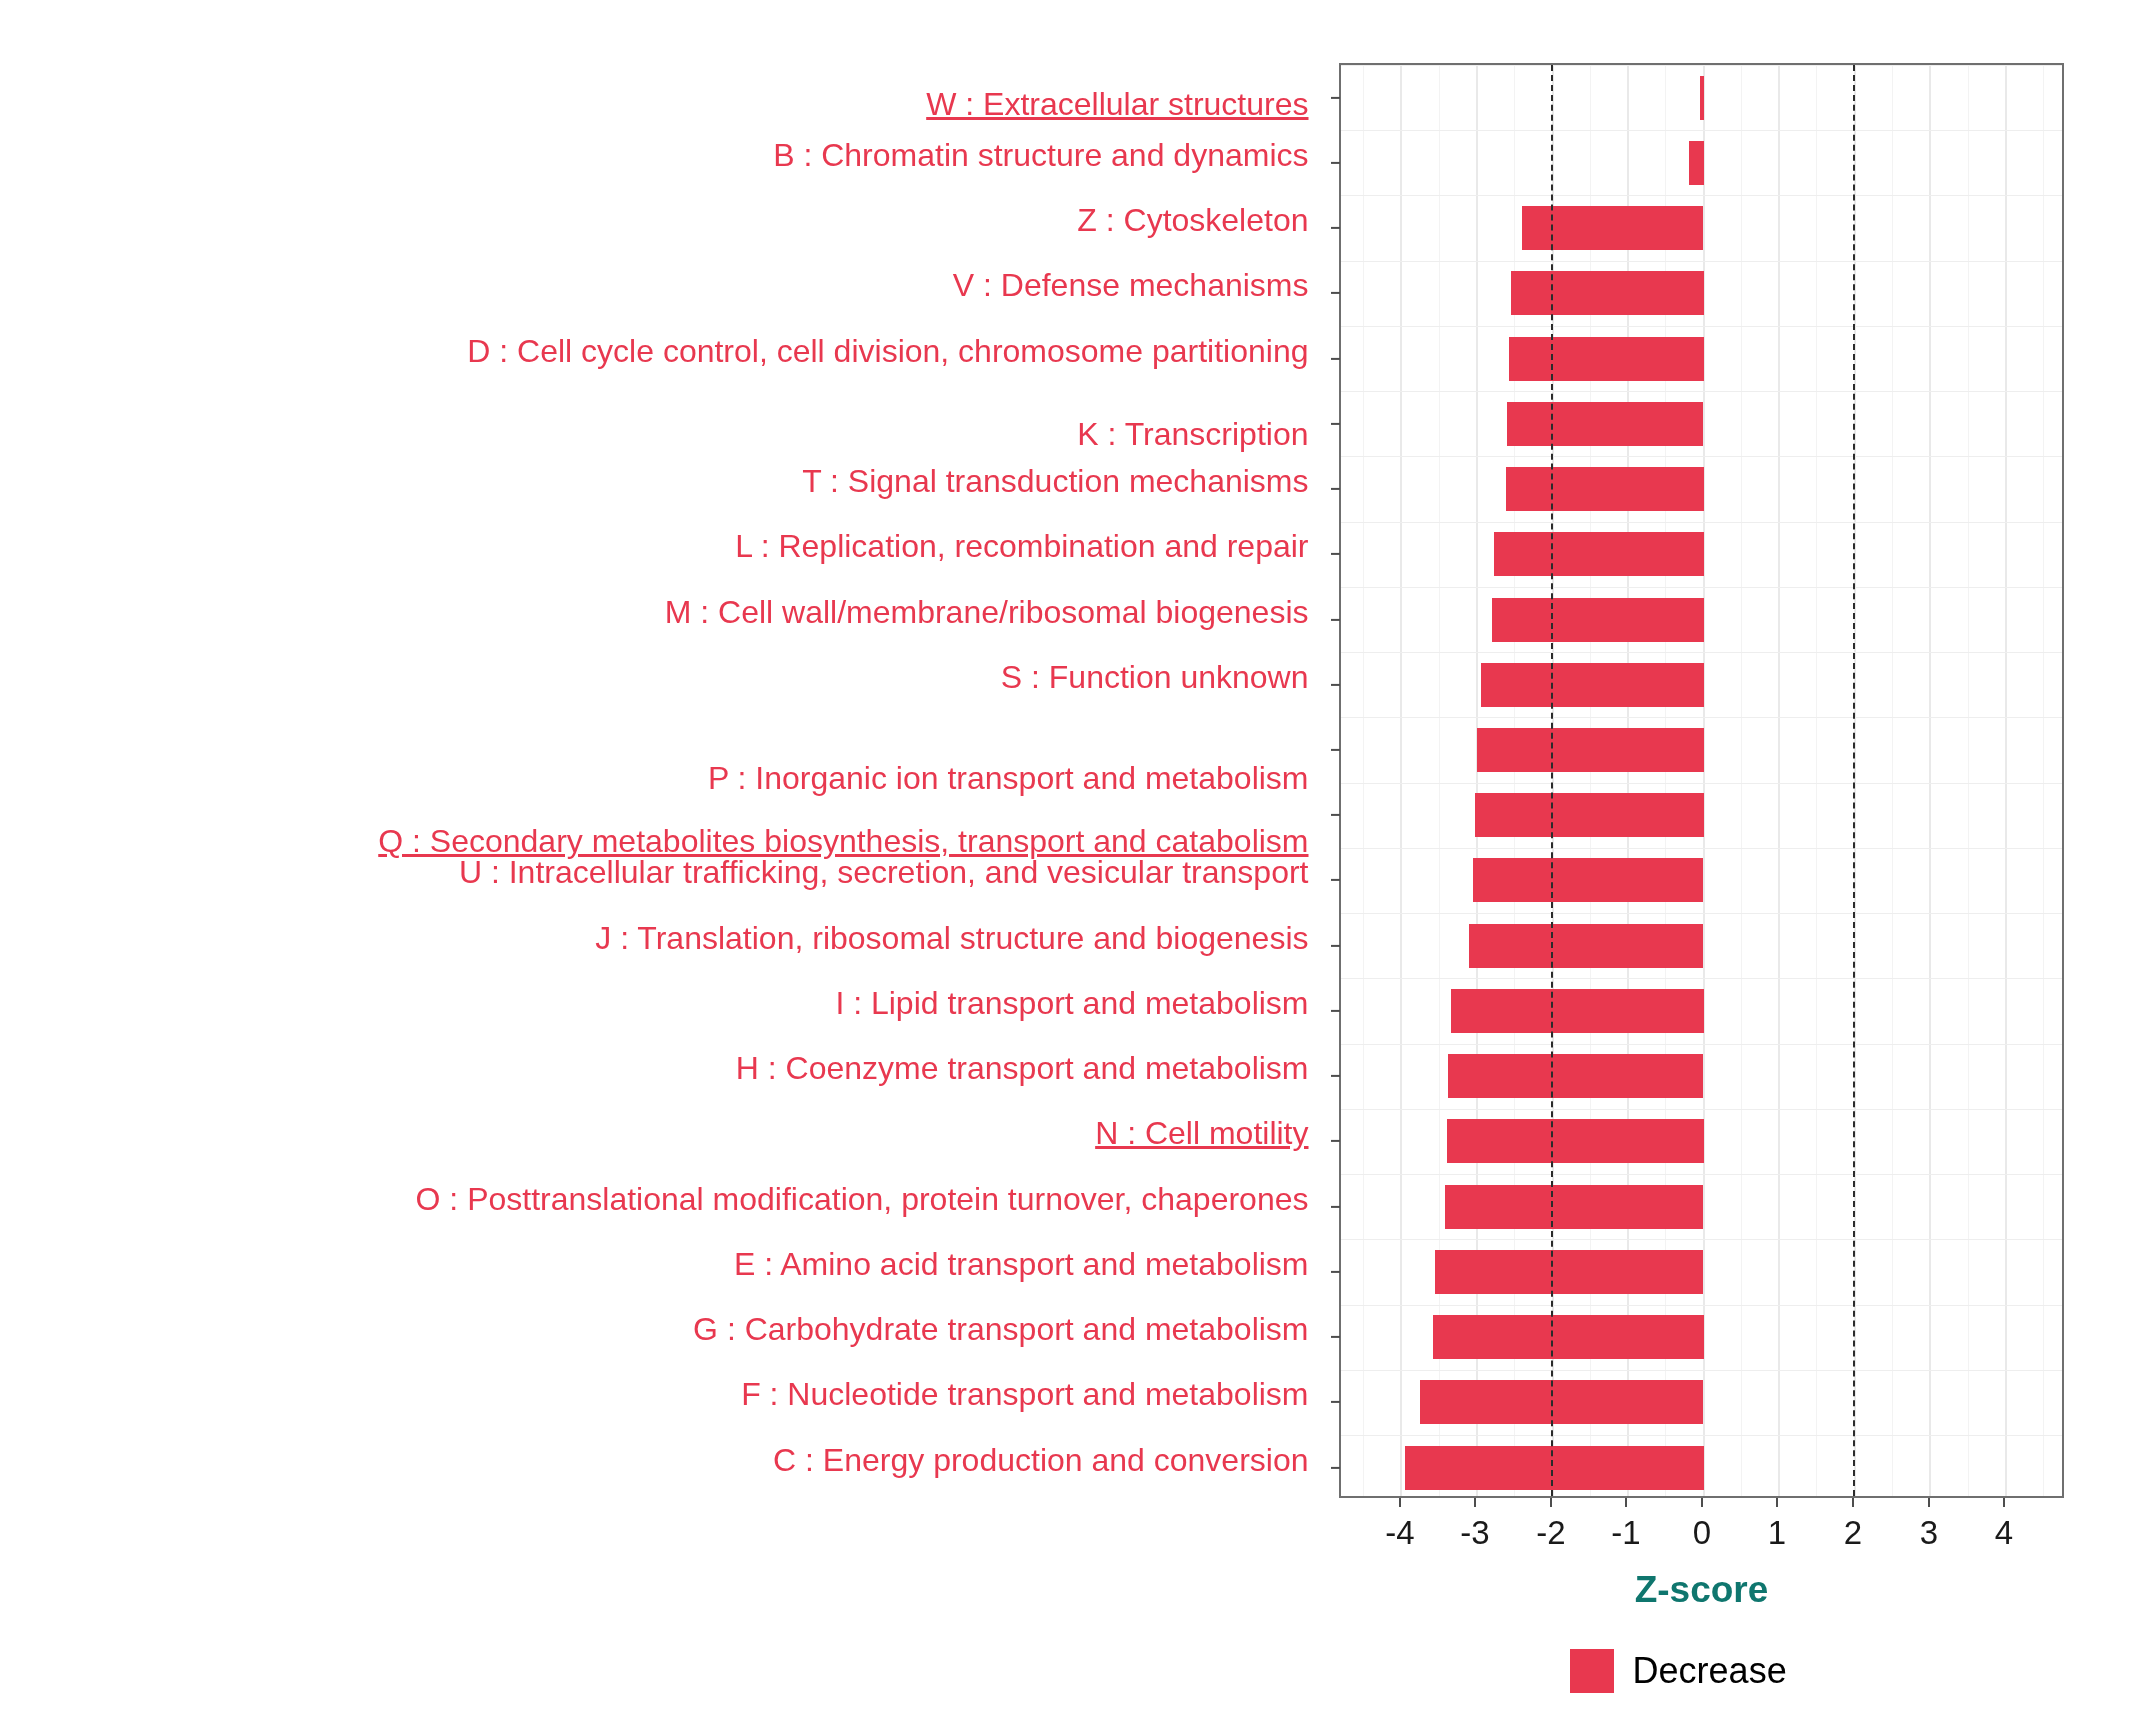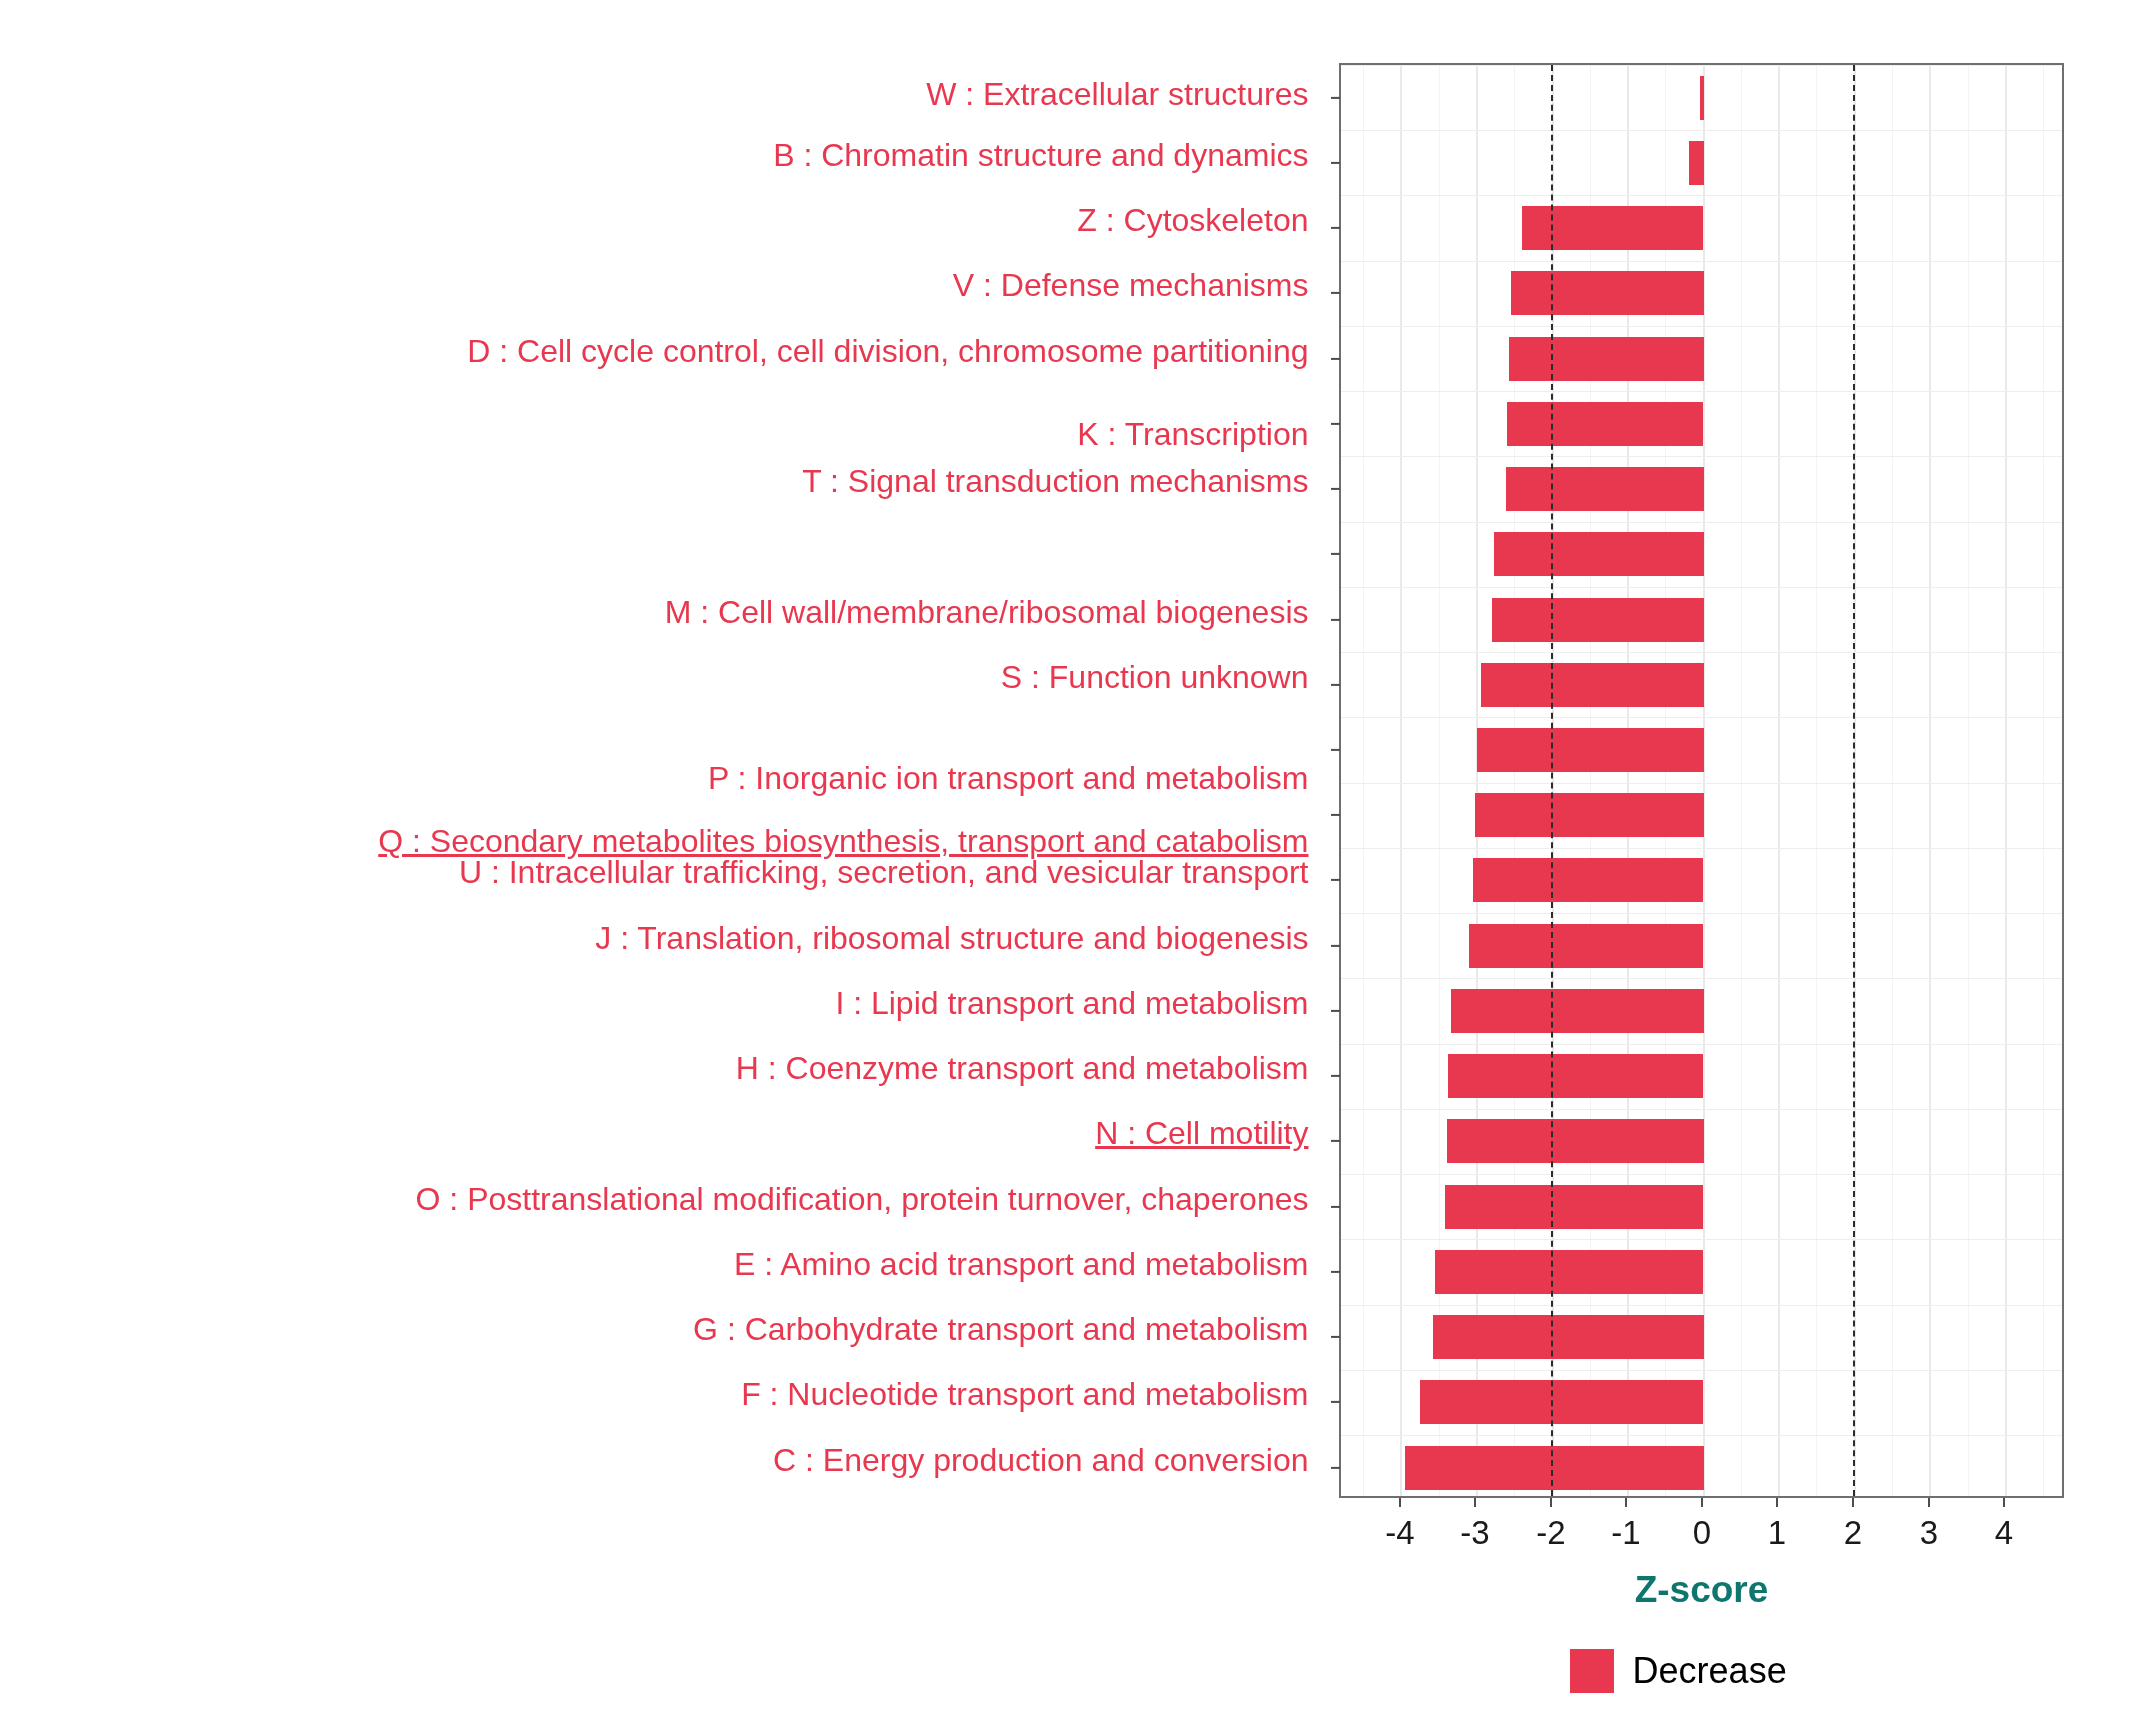--- a/index.html
+++ b/index.html
@@ -135,27 +135,28 @@
     font-size: 36px;
     color: #000000;
   }
 </style>
 </head>
 <body>
 
 <div id="chart-root">
 
   <div id="labels-col">
-      <div class="cat-label" style="top: 37px;">W : Extracellular structures</div>
+      <div class="cat-label" style="top: 47px; text-decoration: underline;">W : Extracellular structures</div>
       <div class="cat-label" style="top: 98px;">B : Chromatin structure and dynamics</div>
       <div class="cat-label" style="top: 163px;">Z : Cytoskeleton</div>
       <div class="cat-label" style="top: 228px;">V : Defense mechanisms</div>
       <div class="cat-label" style="top: 294px;">D : Cell cycle control, cell division, chromosome partitioning</div>
       <div class="cat-label" style="top: 377px;">K : Transcription</div>
       <div class="cat-label" style="top: 424px;">T : Signal transduction mechanisms</div>
+      <div class="cat-label" style="top: 489px;">L : Replication, recombination and repair</div>
       <div class="cat-label" style="top: 555px;">M : Cell wall/membrane/ribosomal biogenesis</div>
       <div class="cat-label" style="top: 620px;">S : Function unknown</div>
       <div class="cat-label" style="top: 721px;">P : Inorganic ion transport and metabolism</div>
       <div class="cat-label" style="top: 784px; text-decoration: underline;">Q : Secondary metabolites biosynthesis, transport and catabolism</div>
       <div class="cat-label" style="top: 815px;">U : Intracellular trafficking, secretion, and vesicular transport</div>
       <div class="cat-label" style="top: 881px;">J : Translation, ribosomal structure and biogenesis</div>
       <div class="cat-label" style="top: 946px;">I : Lipid transport and metabolism</div>
       <div class="cat-label" style="top: 1011px;">H : Coenzyme transport and metabolism</div>
       <div class="cat-label" style="top: 1076px; text-decoration: underline;">N : Cell motility</div>
       <div class="cat-label" style="top: 1142px;">O : Posttranslational modification, protein turnover, chaperones</div>

